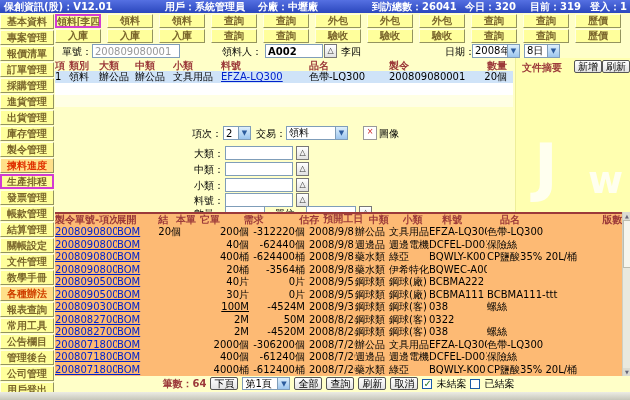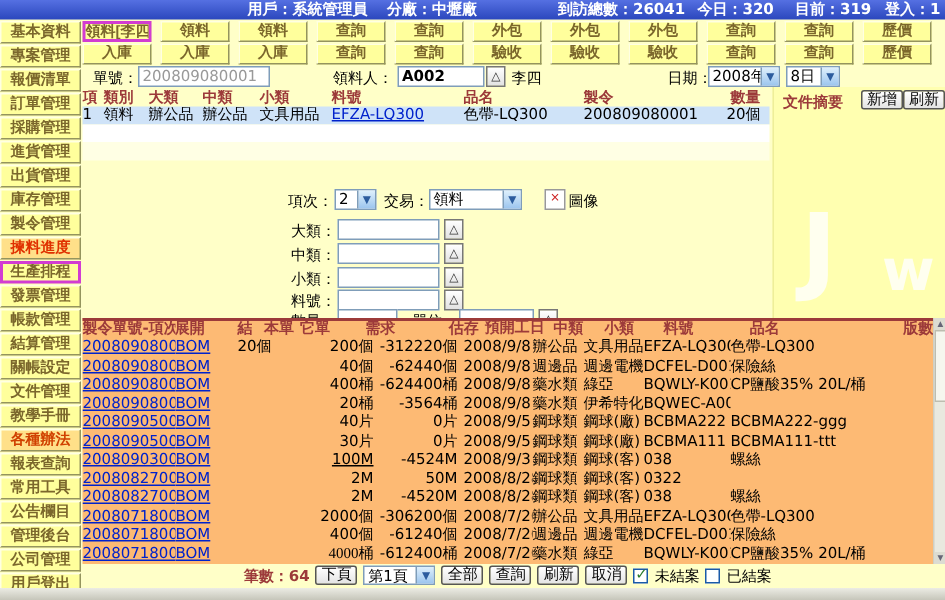--- a/index.html
+++ b/index.html
@@ -97,20 +97,21 @@
   .vscroll .arr.dn { position:absolute; bottom:0; width:100%; }
   .winstrip { position:absolute; left:0; top:392px; width:630px; height:8px;
     background:linear-gradient(#ecece4,#c6c6ba); z-index:8; }
 </style>
 </head>
 <body>
 
 <div id="screen">
 
   <div class="titlebar">
+    <span style="left:4px">保創資訊(股)：V12.01</span>
     <span style="left:165px">用戶：系統管理員</span>
     <span style="left:258px">分廠：中壢廠</span>
     <span style="left:372px">到訪總數：26041</span>
     <span style="left:465px">今日：320</span>
     <span style="left:530px">目前：319</span>
     <span style="left:590px">登入：1</span>
   </div>
 
   <div class="toolbar-row" style="top:14px" id="toolbar-row1">
       <button class="btn3d toolbar-btn active">領料[李四]</button>
@@ -334,21 +335,20 @@
         <div class="c" style="width: 26px;"><span class="lnk">BOM</span></div>
         <div class="c" style="width: 10px;"></div>
         <div class="c num" style="width: 32px;"></div>
         <div class="c" style="width: 24px;"></div>
         <div class="c num" style="width: 44px;">40片</div>
         <div class="c num" style="width: 56px;">0片</div>
         <div class="c" style="width: 46px;">2008/9/5</div>
         <div class="c" style="width: 34px;">鋼球類</div>
         <div class="c" style="width: 40px;">鋼球(廠)</div>
         <div class="c" style="width: 58px;">BCBMA222</div>
-        <div class="c" style="width: 103px;">BCBMA222-ggg</div>
         <div class="c" style="width: 32px;"></div>
       </div>
       <div class="brow">
         <div class="c" style="width: 62px;"><span class="lnk">200809050001-1</span></div>
         <div class="c" style="width: 26px;"><span class="lnk">BOM</span></div>
         <div class="c" style="width: 10px;"></div>
         <div class="c num" style="width: 32px;"></div>
         <div class="c" style="width: 24px;"></div>
         <div class="c num" style="width: 44px;">30片</div>
         <div class="c num" style="width: 56px;">0片</div>
@@ -432,21 +432,21 @@
         <div class="c" style="width: 58px;">DCFEL-D001</div>
         <div class="c" style="width: 103px;">保險絲</div>
         <div class="c" style="width: 32px;"></div>
       </div>
       <div class="brow">
         <div class="c" style="width: 62px;"><span class="lnk">200807180001-2</span></div>
         <div class="c" style="width: 26px;"><span class="lnk">BOM</span></div>
         <div class="c" style="width: 10px;"></div>
         <div class="c num" style="width: 32px;"></div>
         <div class="c" style="width: 24px;"></div>
-        <div class="c num" style="width: 44px; font-family: Liberation Serif, serif;">4000桶</div>
+        <div class="c num" style="width: 44px;">4000桶</div>
         <div class="c num" style="width: 56px;">-612400桶</div>
         <div class="c" style="width: 46px;">2008/7/26</div>
         <div class="c" style="width: 34px;">藥水類</div>
         <div class="c" style="width: 40px;">綠亞</div>
         <div class="c" style="width: 58px;">BQWLY-K001</div>
         <div class="c" style="width: 103px;">CP鹽酸35% 20L/桶</div>
         <div class="c" style="width: 32px;"></div>
       </div>
     </div>
 

